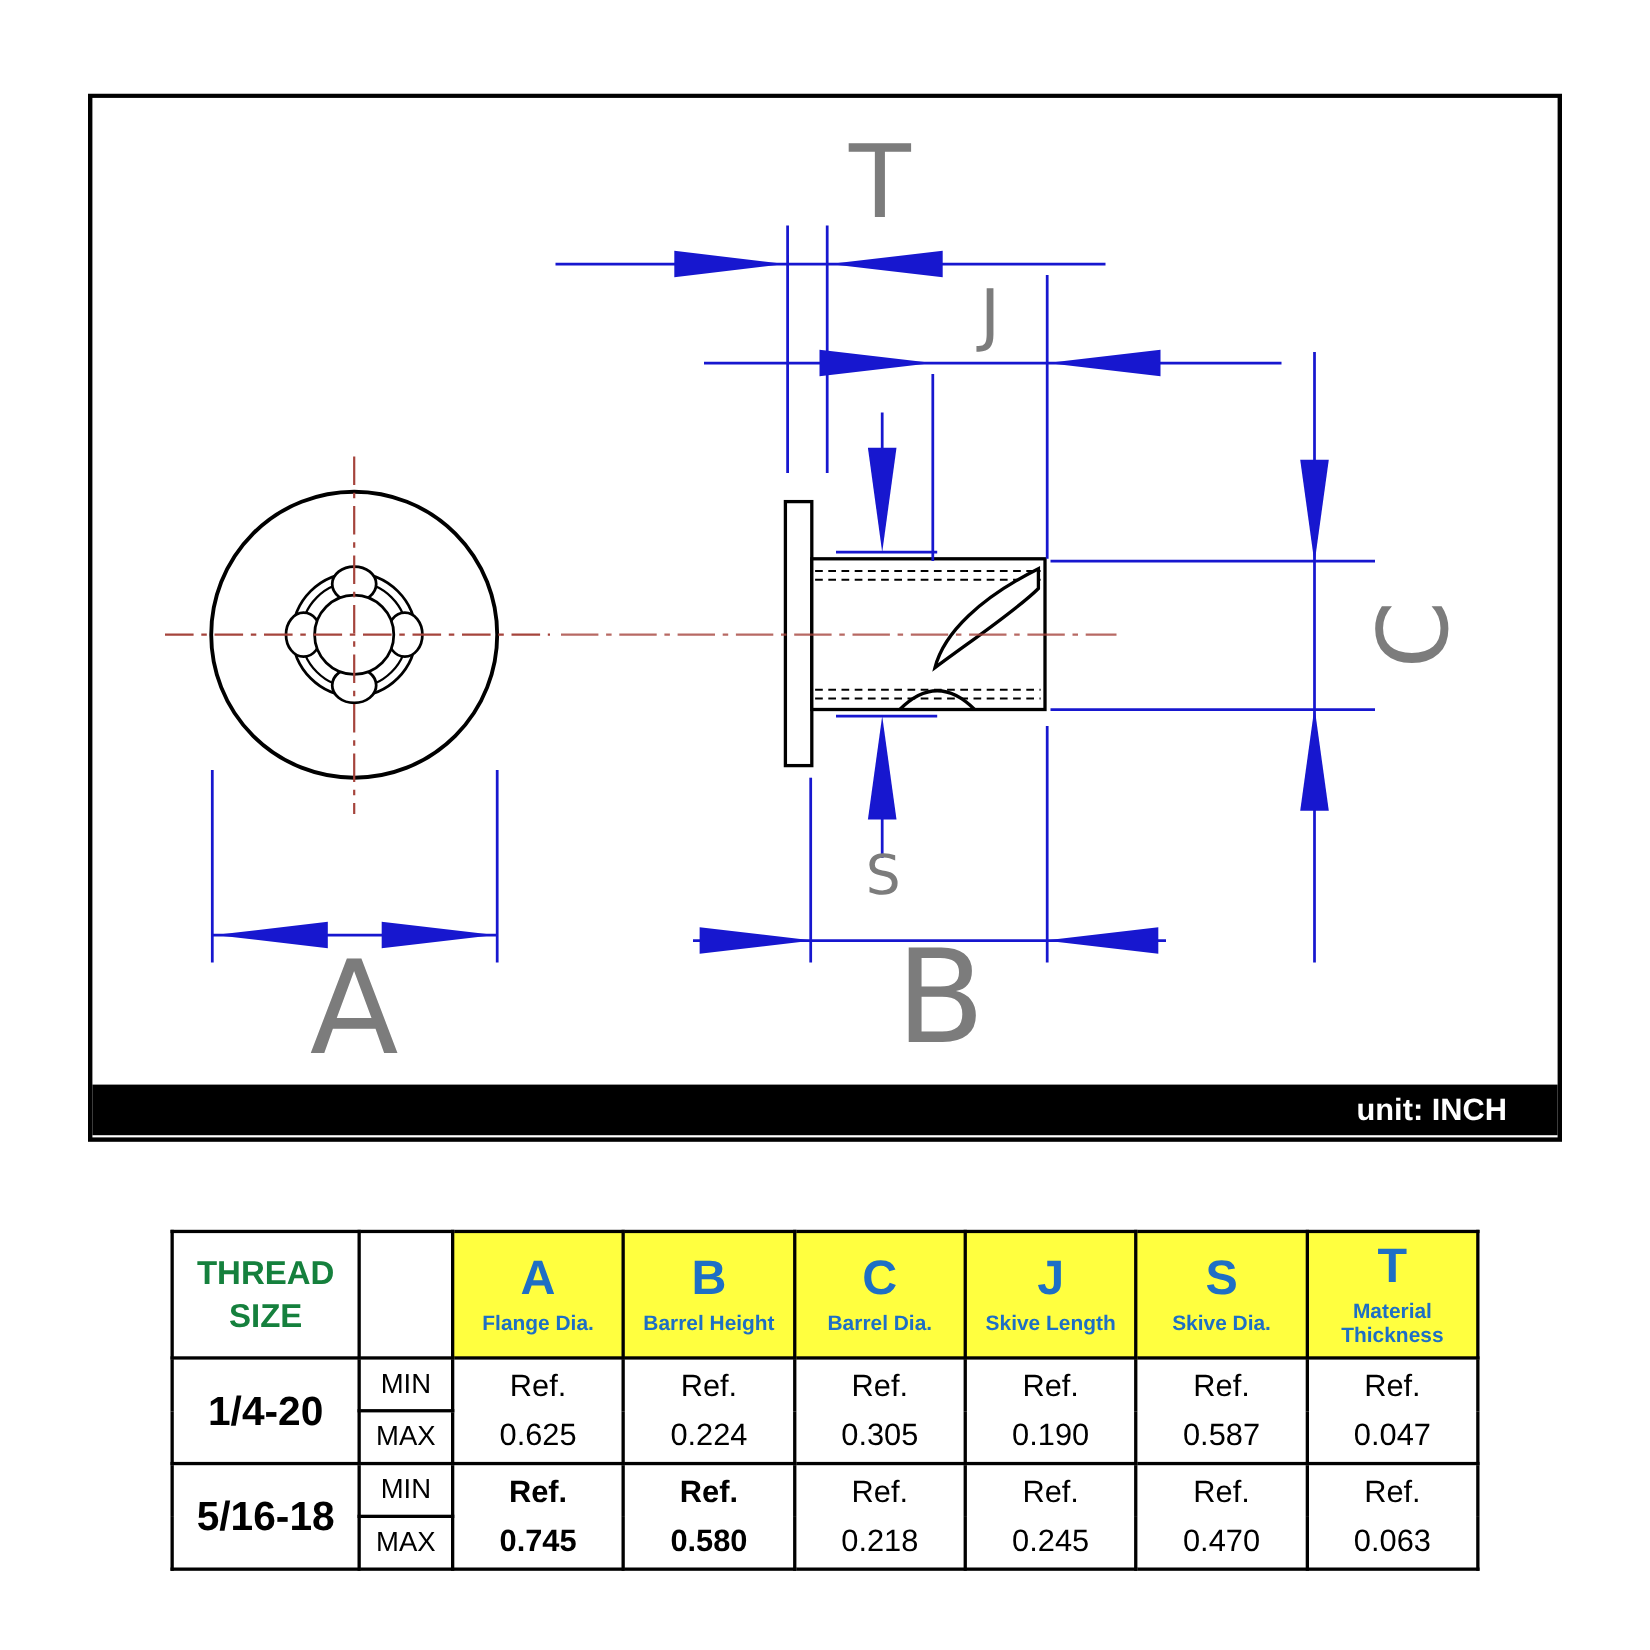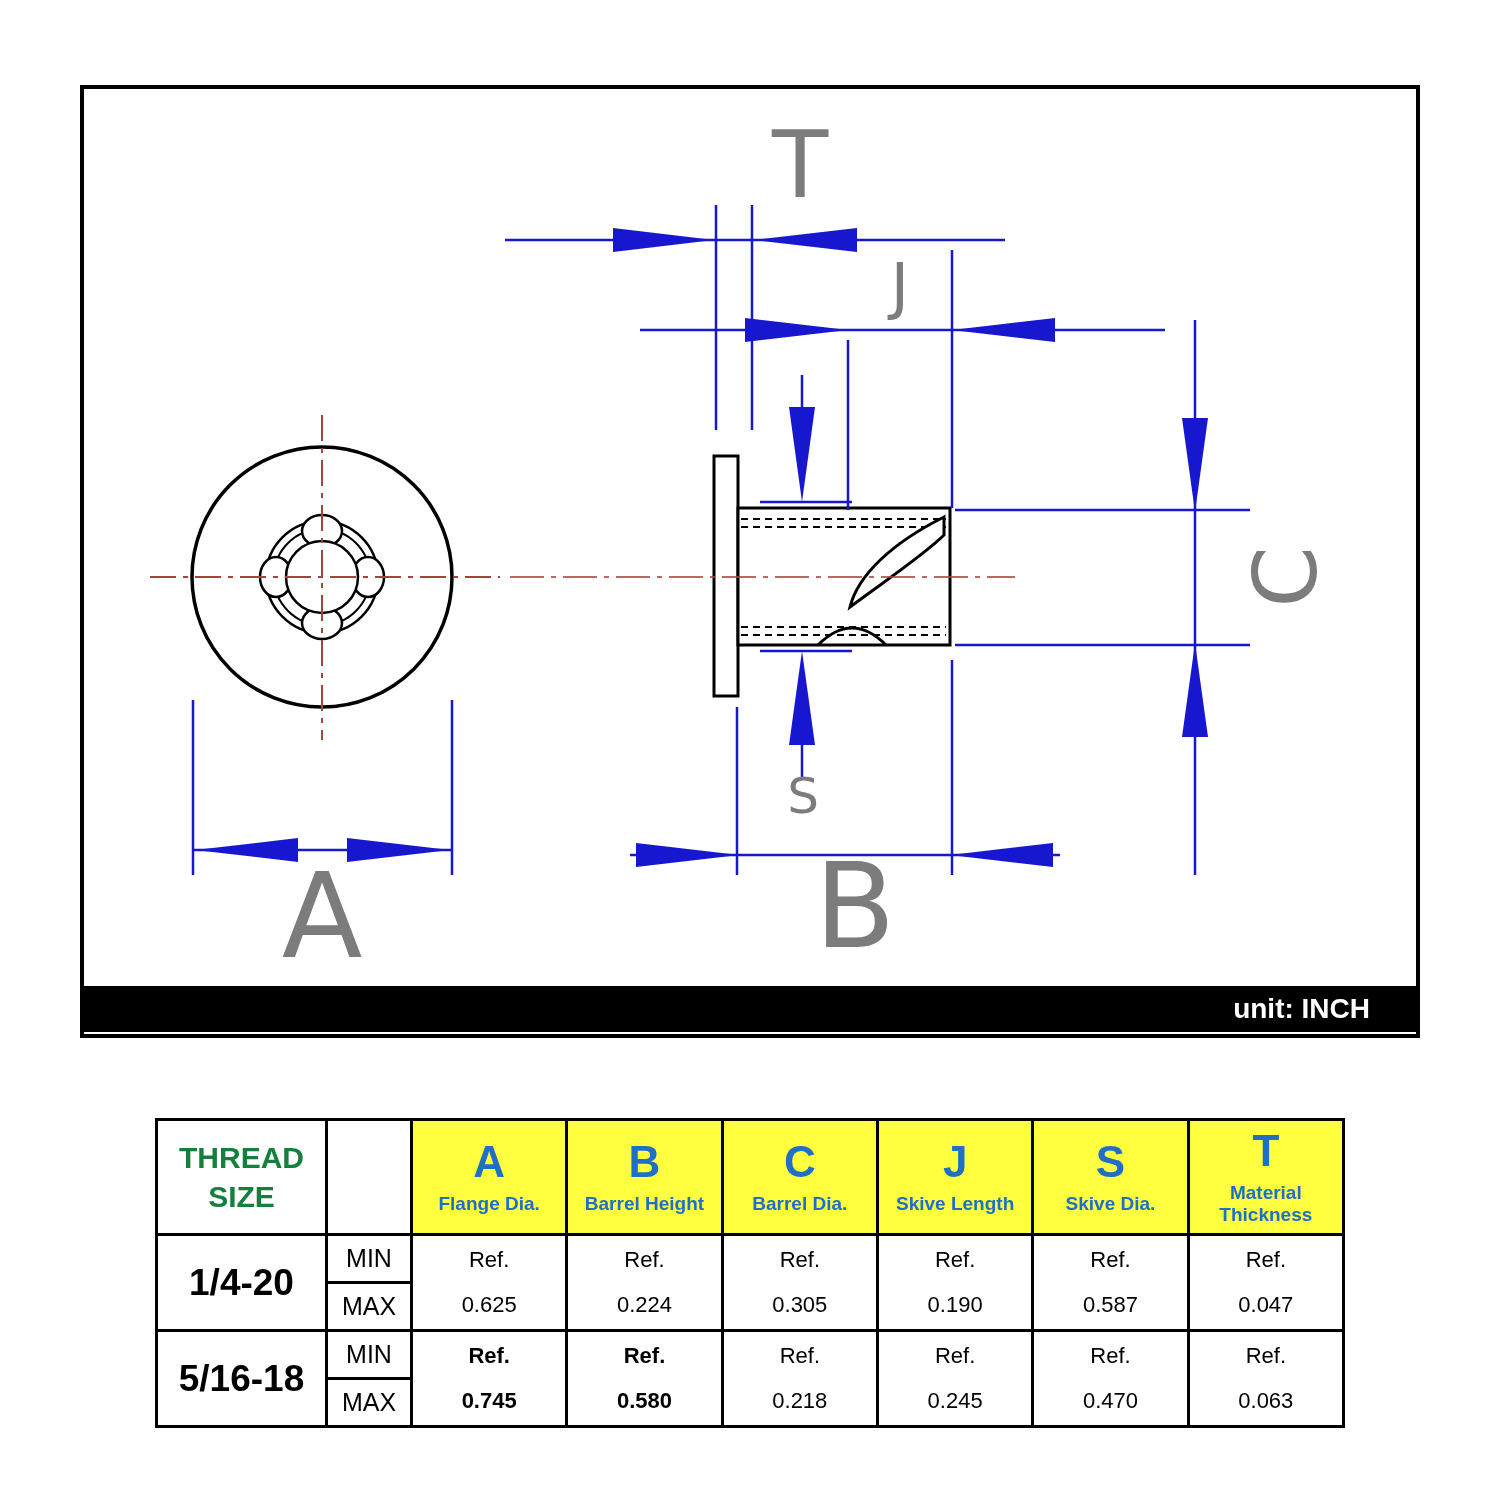--- a/index.html
+++ b/index.html
@@ -8,21 +8,21 @@
   .glyph{font-family:"DejaVu Sans",sans-serif;fill:#7c7c7c;}
   table.spec{position:absolute;left:155px;top:1118px;width:1190px;border-collapse:collapse;table-layout:fixed;}
   .spec th,.spec td{border:3px solid #000;text-align:center;vertical-align:middle;padding:0;background:#fff;}
   .spec .hdr th{height:112px;}
   .thread-h{color:#15803d;font-size:30px;font-weight:bold;line-height:1.3;}
   .col-h{background:#ffff3f !important;}
   .col-h .letter{color:#1e6fc5;font-size:44px;font-weight:bold;line-height:1;margin-bottom:9px;}
   .col-h .sub{color:#1e6fc5;font-size:19px;font-weight:bold;line-height:1.15;}
   td.thread{font-size:37px;font-weight:bold;}
   td.mm{font-size:25px;height:45px;}
-  td.valcell{font-size:22px;}
+  td.valcell{font-size:28px;}
   td.valcell .ref,td.valcell .num{height:45px;display:flex;align-items:center;justify-content:center;}
   .bold{font-weight:bold;}
 </style>
 </head>
 <body>
 
 <div class="stage">
 
   <svg class="drawing" width="1340" height="955" viewBox="0 0 1340 955">
     <rect x="2" y="2" width="1336" height="949" fill="#fff" stroke="#000" stroke-width="4"></rect>

